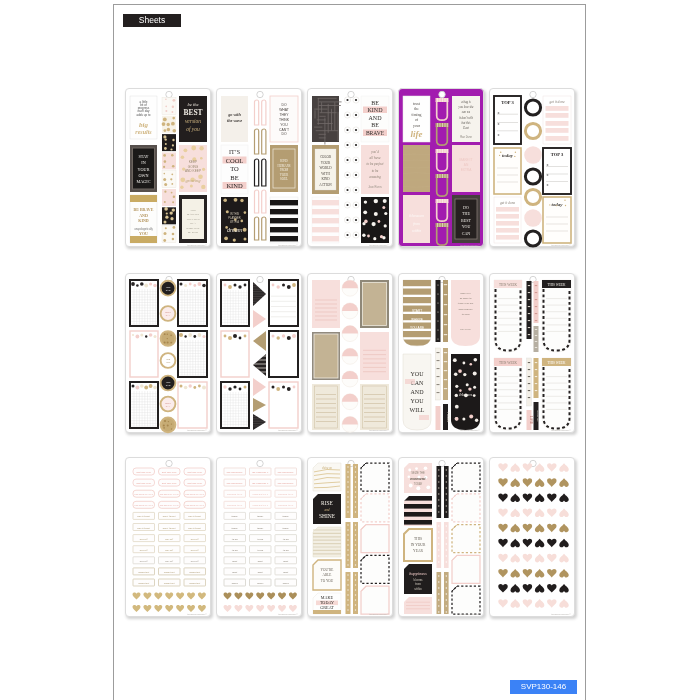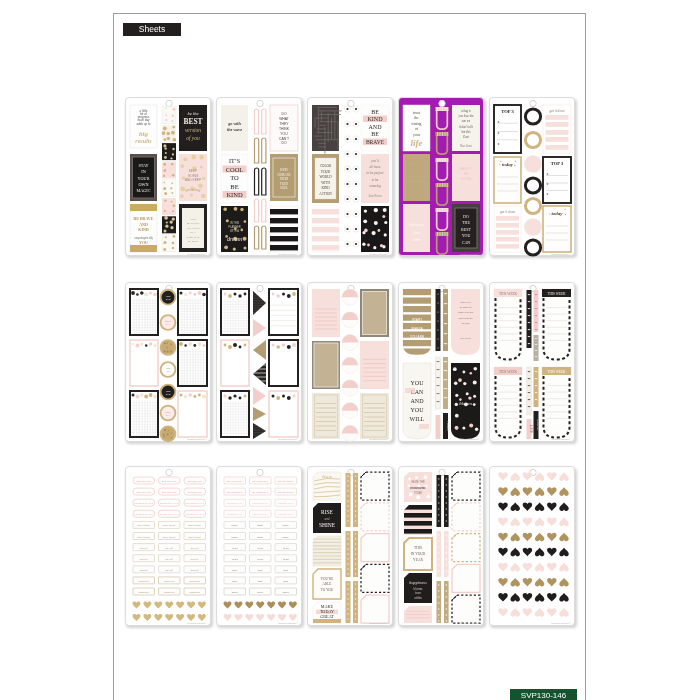--- a/index.html
+++ b/index.html
@@ -1,22 +1,22 @@
 <!DOCTYPE html>
 <html><head><meta charset="utf-8"><style>
 html,body{margin:0;padding:0;background:#fff;width:700px;height:700px;overflow:hidden}
 *{box-sizing:border-box}
 </style></head><body>
-<div style="position:absolute;left:0;top:13px;width:700px;height:656px;filter:blur(0.35px)">
+<div style="position:absolute;left:0;top:4px;width:700px;height:656px;filter:blur(0.35px)">
 
 <div style="position:absolute;left:113px;top:0px;width:473px;height:697px;border:1px solid #9c9c9c;background:#fff"></div>
 
 <div style="position:absolute;left:123px;top:10px;width:58px;height:13px;background:#231f1f;color:#fff;font-family:'Liberation Sans',sans-serif;font-size:8.5px;line-height:13px;text-align:center">Sheets</div>
 
-<div style="position:absolute;left:510px;top:676px;width:67px;height:14px;background:#14532d;color:#fff;font-family:'Liberation Sans',sans-serif;font-size:8px;line-height:14px;text-align:center">SVP130-146</div>
+<div style="position:absolute;left:510px;top:676px;width:67px;height:14px;background:#3b82f6;color:#fff;font-family:'Liberation Sans',sans-serif;font-size:8px;line-height:14px;text-align:center">SVP130-146</div>
 
 <div style="position:absolute;left:125px;top:84px;width:86px;height:159px;background:#fff;border:1px solid #dcdcdc;border-radius:4px;box-shadow:1.5px 2px 3px rgba(0,0,0,0.18);box-sizing:border-box">
 <svg width="86" height="159" viewBox="0 0 86 159" style="position:absolute;left:0;top:0">
 
 <circle cx="43.0" cy="5.5" r="3.2" fill="#fff" stroke="#cfcfcf" stroke-width="0.9"></circle>
 
 <g>
           <rect x="4" y="7" width="27" height="43" fill="#fefefe" stroke="#e2e2e2" stroke-width="0.5"></rect>
 <text x="17.5" y="13.5" font-family="Liberation Sans, sans-serif" font-size="3.0" fill="#555" font-weight="normal" font-style="normal" text-anchor="middle">a little</text>
           <text x="17.5" y="16.8" font-family="Liberation Sans, sans-serif" font-size="3.0" fill="#555" font-weight="normal" font-style="normal" text-anchor="middle">bit of</text>

